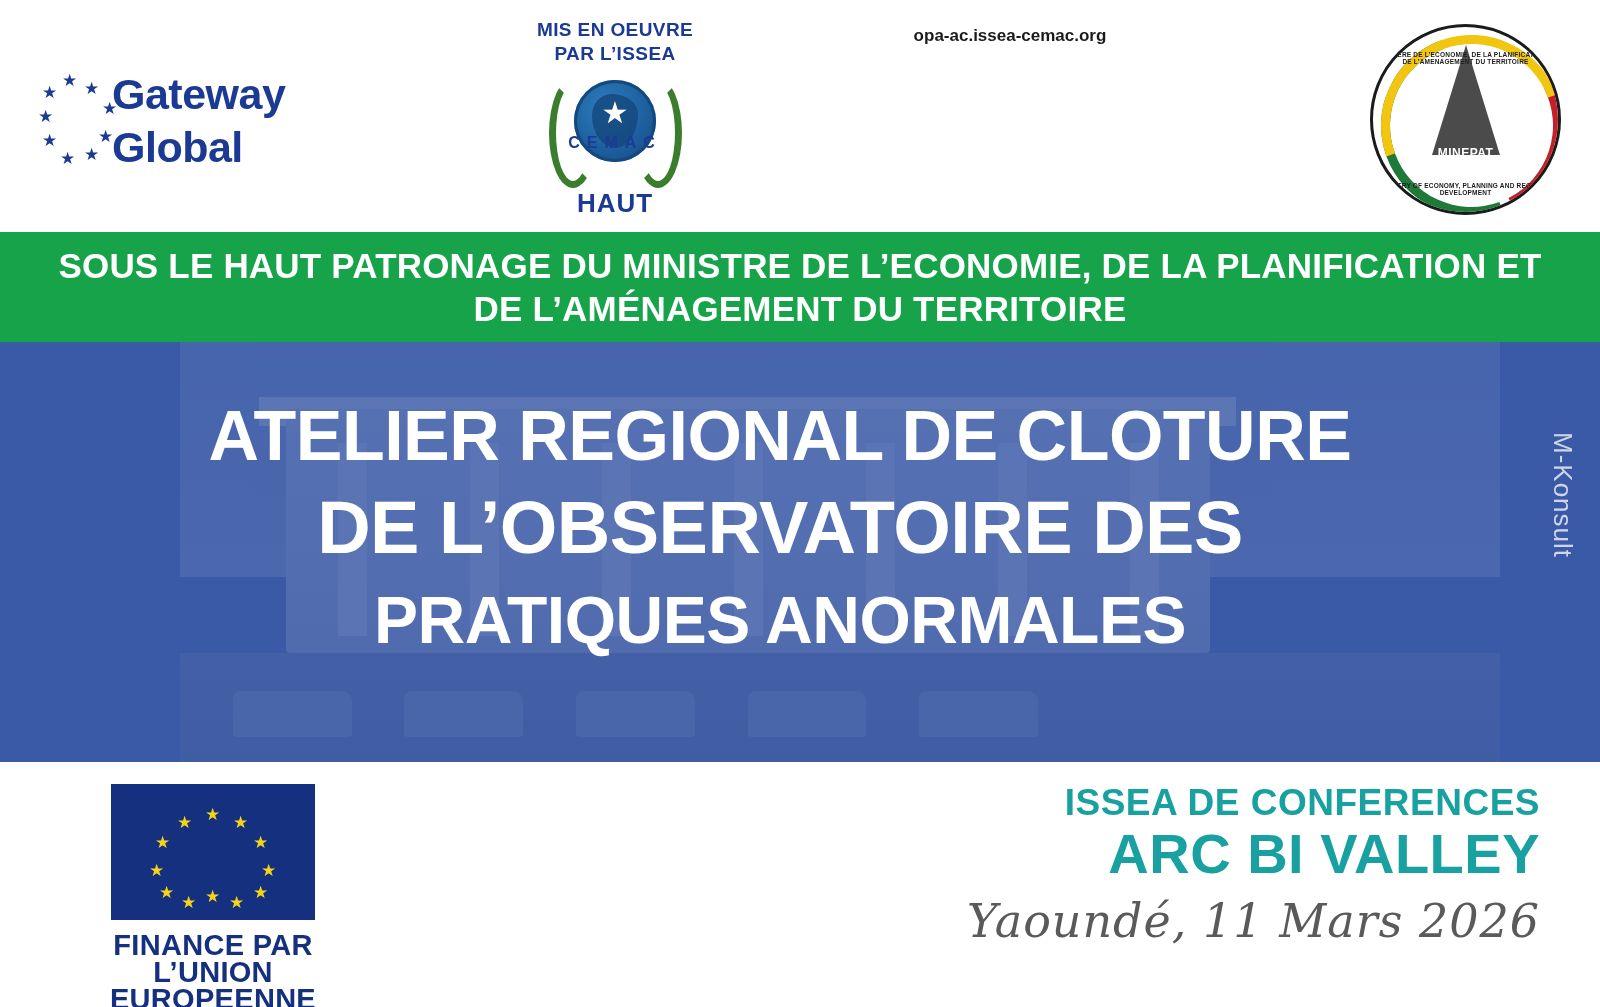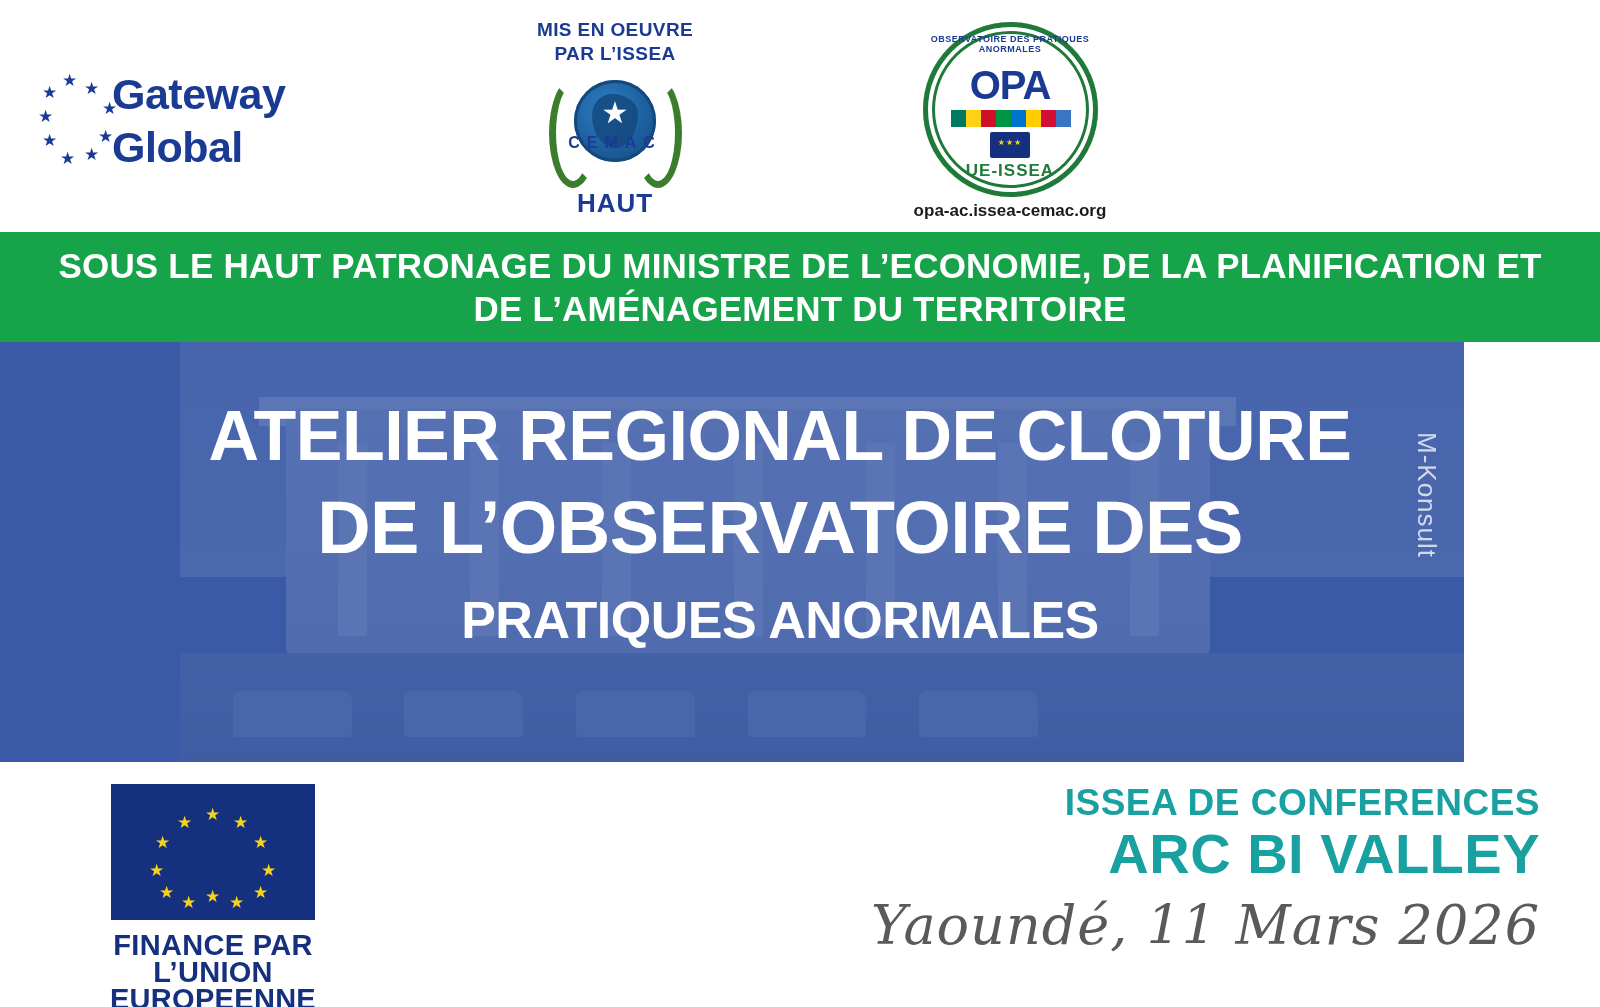--- a/index.html
+++ b/index.html
@@ -319,21 +319,21 @@
     letter-spacing: 0.2px;
     text-transform: uppercase;
     padding: 0 40px;
   }
 
   
   .blue-band {
     position: absolute;
     left: 0;
     top: 342px;
-    width: 1464px;
+    width: 1600px;
     height: 420px;
     background: #3b5aa6;
     overflow: hidden;
   }
   .bg-photo {
     position: absolute;
     left: 180px;
     top: 0;
     width: 1320px;
     height: 420px;
@@ -392,21 +392,21 @@
     text-align: center;
     color: #ffffff;
     font-weight: bold;
     font-size: 72px;
     line-height: 92px;
     letter-spacing: -0.5px;
     text-transform: uppercase;
   }
   .main-title .l1 { font-size: 70px; }
   .main-title .l2 { font-size: 74px; }
-  .main-title .l3 { font-size: 52px; }
+  .main-title .l3 { font-size: 66px; }
   .watermark {
     position: absolute;
     right: 22px;
     top: 90px;
     color: #ffffff;
     opacity: 0.75;
     font-size: 26px;
     letter-spacing: 1px;
     writing-mode: vertical-rl;
     text-orientation: mixed;
@@ -466,21 +466,21 @@
   .venue-line2 {
     color: #19a0a0;
     font-weight: bold;
     font-size: 56px;
     line-height: 60px;
     letter-spacing: 0.5px;
   }
   .venue-date {
     margin-top: 10px;
     color: #5a5a5a;
-    font-size: 54px;
+    font-size: 46px;
     font-style: italic;
     font-family: "DejaVu Serif", serif;
     letter-spacing: 1px;
   }
 </style>
 </head>
 <body>
 
 <div class="header">
 
@@ -509,39 +509,34 @@
       <div class="wreath-l"></div>
       <div class="wreath-r"></div>
       <div class="cemac-globe"></div>
       <div class="cemac-star">★</div>
       <div class="cemac-letters">CEMAC</div>
     </div>
     <div class="issea-name">HAUT</div>
   </div>
 
   <div class="opa-block">
-    <div class="opa-circle">
-      <div class="opa-ring-text">OBSERVATOIRE DES PRATIQUES ANORMALES</div>
-      <div class="opa-word">OPA</div>
-      <div class="opa-flags">
-        <span style="background:#007a5e"></span>
-        <span style="background:#fcd116"></span>
-        <span style="background:#ce1126"></span>
-        <span style="background:#009543"></span>
-        <span style="background:#0073ce"></span>
-        <span style="background:#ffce00"></span>
-        <span style="background:#d21034"></span>
-        <span style="background:#3a75c4"></span>
-      </div>
-      <div class="opa-eu"></div>
-      <div class="opa-ue-issea">UE-ISSEA</div>
+    <div class="opa-url">opa-ac.issea-cemac.org</div>
+  </div>
+
+  <div class="minepat-block">
+    <div class="minepat-circle">
+      <div class="minepat-arc-r"></div>
+      <div class="minepat-arc-g"></div>
+      <div class="minepat-arc-y"></div>
+      <div class="minepat-tower"></div>
+      <div class="minepat-inner-text">MINEPAT</div>
+      <div class="minepat-ring-top">MINISTERE DE L’ECONOMIE, DE LA PLANIFICATION ET DE L’AMENAGEMENT DU TERRITOIRE</div>
+      <div class="minepat-ring-bot">MINISTRY OF ECONOMY, PLANNING AND REGIONAL DEVELOPMENT</div>
     </div>
-    <div class="opa-url">opa-ac.issea-cemac.org</div>
-  </div>
-
+  </div>
 </div>
 
 <div class="green-banner">
   <div class="green-banner-text">SOUS LE HAUT PATRONAGE DU MINISTRE DE L’ECONOMIE, DE LA PLANIFICATION ET DE L’AMÉNAGEMENT DU TERRITOIRE</div>
 </div>
 
 <div class="blue-band">
   <div class="bg-photo">
     <div class="bg-sky"></div>
     <div class="bg-roof"></div>

